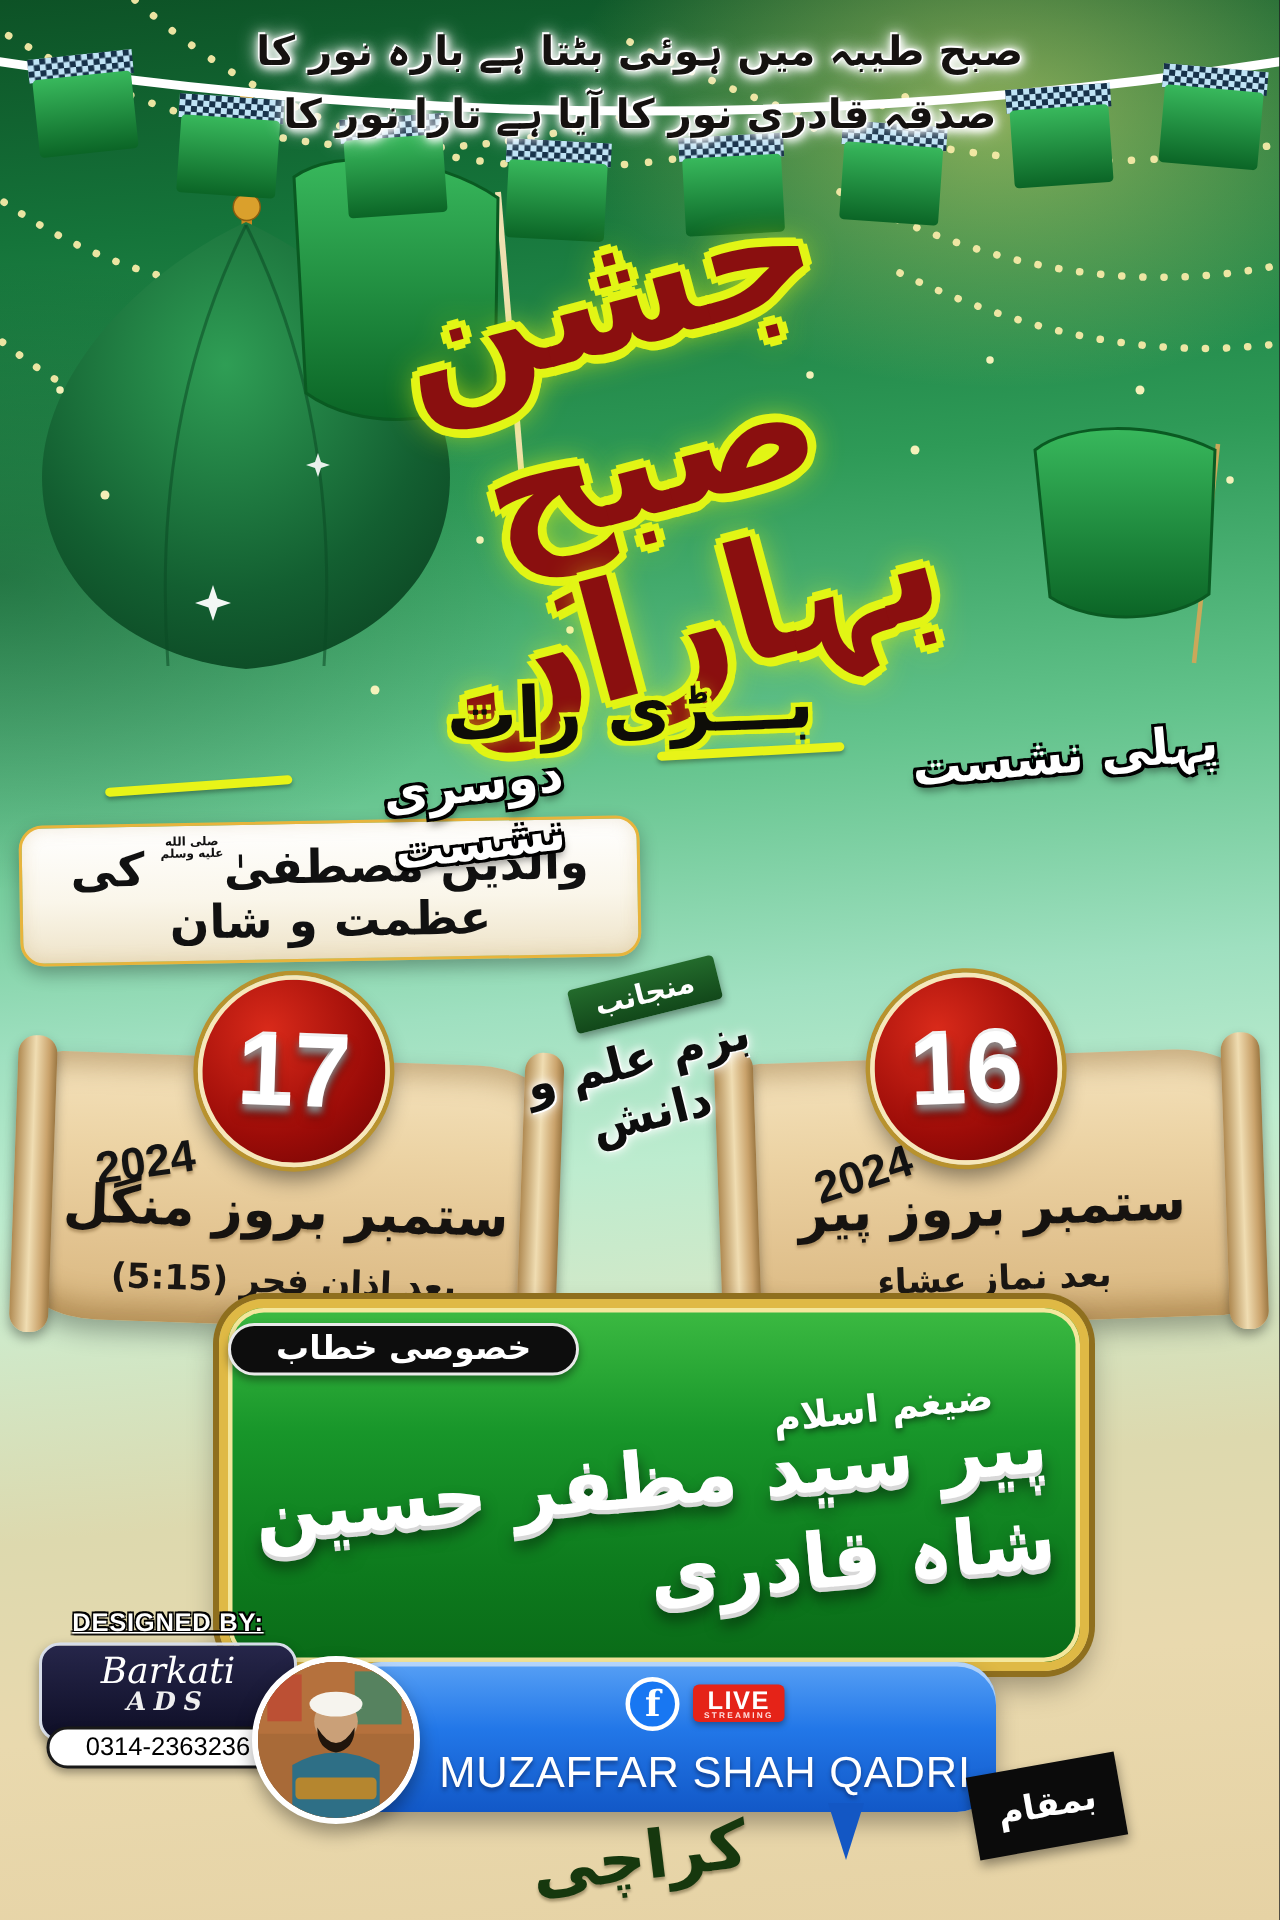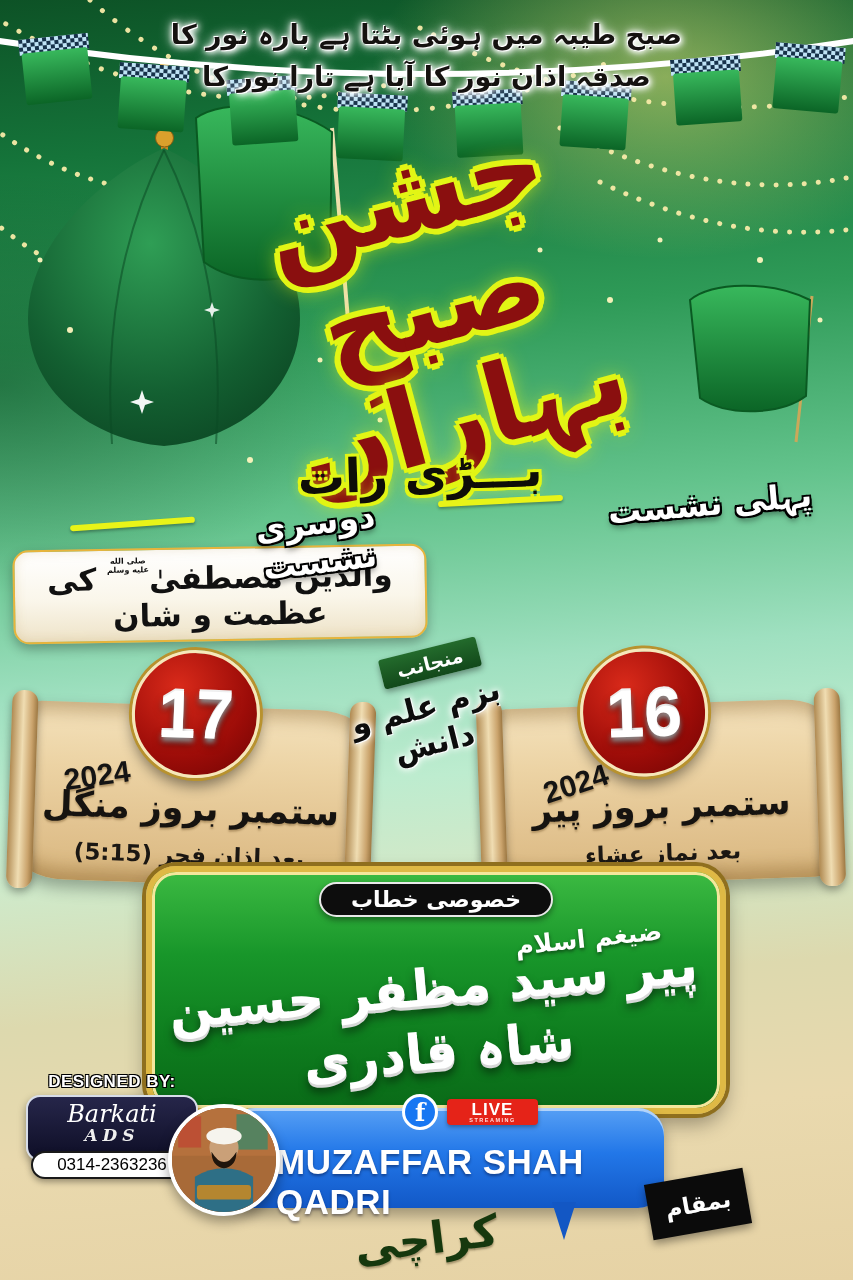--- a/index.html
+++ b/index.html
@@ -72,58 +72,58 @@
   .organizer .badge{display:inline-block;background:linear-gradient(180deg,#236b2c,#12481a);color:#fff;
     padding:4px 16px;font-size:19px;font-weight:bold;transform:rotate(-14deg);border-radius:3px;
     box-shadow:0 3px 6px rgba(0,0,0,.4);}
   .organizer .org-name{margin-top:10px;font-size:31px;font-weight:bold;color:#0d0d0d;line-height:1.2;
     transform:rotate(-14deg);text-shadow:0 0 6px #fff,0 0 10px #fff,1px 1px 0 #fff;}
   
   .speaker-panel{position:absolute;z-index:3;left:146px;top:866px;width:568px;height:236px;
     background:linear-gradient(180deg,#3cba42 0%,#18962a 35%,#0d7a1d 75%,#0a6b18 100%);
     border:6px solid #dfb945;border-radius:30px;
     box-shadow:0 0 0 4px #8f6f1e,inset 0 0 0 3px #f4e79c,0 10px 20px rgba(0,0,0,.35);
-    text-align:center;}
+    }
   .speaker-badge{display:inline-block;margin-top:10px;background:#0d0d0d;color:#fff;border:2px solid #e9e9e9;
     border-radius:999px;padding:3px 30px;font-size:22px;font-weight:bold;box-shadow:0 3px 6px rgba(0,0,0,.4);}
   .speaker-honorific{position:absolute;top:52px;right:58px;font-size:25px;font-weight:bold;color:#fff;
     transform:rotate(-6deg);text-shadow:0 2px 4px rgba(0,0,0,.5);}
   .speaker-name{position:absolute;left:18px;right:18px;top:84px;font-size:51px;font-weight:bold;color:#fff;
     line-height:1.25;transform:rotate(-5deg);text-shadow:0 3px 0 #d8d8d8,0 7px 10px rgba(0,0,0,.55);}
   
   .designer{position:absolute;z-index:4;left:26px;top:1072px;width:172px;text-align:center;
     font-family:"Liberation Sans",sans-serif;}
   .designer .dlabel{font-size:17px;font-weight:bold;color:#fff;letter-spacing:.5px;
-    text-shadow:-1px -1px 0 #000,1px -1px 0 #000,-1px 1px 0 #000,1px 1px 0 #000;}
+    text-shadow:-1px -1px 0 #000,1px -1px 0 #000,-1px 1px 0 #000,1px 1px 0 #000;text-decoration:underline;}
   .designer .dbox{margin-top:3px;background:linear-gradient(180deg,#26264a,#0e0e26);
     border:2px solid #d7dde9;border-radius:14px;padding:5px 6px 14px;box-shadow:0 4px 8px rgba(0,0,0,.4);}
   .designer .dbrand{font-family:"DejaVu Serif",serif;font-style:italic;font-size:24px;color:#fff;line-height:1;}
   .designer .dbrand2{font-family:"DejaVu Serif",serif;font-style:italic;font-size:17px;color:#efefef;
     letter-spacing:5px;line-height:1.1;font-weight:bold;}
   .designer .dphone{margin:-10px auto 0;width:150px;background:#fff;border:2px solid #191919;border-radius:999px;
     padding:2px 4px;font-size:17px;font-weight:normal;color:#000;position:relative;box-shadow:0 3px 6px rgba(0,0,0,.35);}
   
   .live-bar{position:absolute;z-index:4;left:228px;top:1108px;width:436px;height:100px;
     background:linear-gradient(180deg,#57a0f5 0%,#2277e8 45%,#1258c7 100%);
     border-radius:26px;box-shadow:inset 0 3px 0 rgba(255,255,255,.55),0 8px 14px rgba(0,0,0,.3);
     display:flex;flex-direction:column;align-items:center;justify-content:center;padding-left:48px;box-sizing:border-box;
     font-family:"Liberation Sans",sans-serif;}
   .live-bar::after{content:"";position:absolute;left:322px;top:94px;width:0;height:0;
     border-left:16px solid transparent;border-right:8px solid transparent;border-top:38px solid #1357c4;
     transform:skewX(-6deg);}
   .live-row{display:flex;align-items:center;gap:9px;}
   .fb-icon{width:36px;height:36px;border-radius:50%;background:#1877f2;border:3px solid #fff;
     display:flex;align-items:center;justify-content:center;box-sizing:border-box;
     color:#fff;font-weight:bold;font-size:24px;font-family:"DejaVu Serif",serif;}
-  .live-badge{background:#e52318;border-radius:4px;padding:2px 22px 1px;text-align:center;line-height:1;
+  .live-badge{background:#e52318;border-radius:4px;padding:2px 7px 1px;text-align:center;line-height:1;
     box-shadow:0 2px 4px rgba(0,0,0,.35);}
   .live-badge .lv{font-size:17px;font-weight:bold;color:#fff;letter-spacing:1px;}
   .live-badge .st{font-size:5.5px;font-weight:bold;color:#ffdede;letter-spacing:1.5px;}
   .live-name1{font-size:31px;font-weight:800;color:#fff;letter-spacing:.5px;text-shadow:0 2px 3px rgba(0,0,30,.4);}
-  .live-name2{font-size:35px;font-weight:700;color:#fff;letter-spacing:.5px;margin-top:12px;text-shadow:0 2px 3px rgba(0,0,30,.4);}
+  .live-name2{font-size:29px;font-weight:400;color:#fff;letter-spacing:.5px;margin-top:12px;text-shadow:0 2px 3px rgba(0,0,30,.4);}
   .speaker-photo{position:absolute;z-index:5;left:168px;top:1104px;width:112px;height:112px;border-radius:50%;
     border:4px solid #fff;box-sizing:border-box;overflow:hidden;box-shadow:0 6px 12px rgba(0,0,0,.35);
     background:#8a5a33;}
   
   .venue-ribbon{position:absolute;z-index:5;left:648px;top:1176px;width:100px;height:56px;background:#0b0b0b;
     transform:rotate(-10deg);display:flex;align-items:center;justify-content:center;color:#fff;
     font-size:23px;font-weight:bold;box-shadow:0 4px 8px rgba(0,0,0,.4);}
   .venue-line{position:absolute;z-index:4;left:0;right:0;top:1196px;height:84px;
     display:flex;align-items:center;justify-content:center;gap:14px;direction:rtl;color:#16380e;
     text-shadow:0 2px 2px rgba(40,30,0,.35);}
@@ -233,21 +233,21 @@
         <circle cx="40" cy="260" r="2.5"></circle>
         <circle cx="250" cy="460" r="3"></circle>
       <circle cx="380" cy="420" r="2.5"></circle>
         <circle cx="320" cy="360" r="2.5"></circle>
         <circle cx="450" cy="330" r="2.5"></circle>
     </g>
   </svg>
 
   <div class="poetry urdu">
     <div>صبح طیبہ میں ہوئی بٹتا ہے بارہ نور کا</div>
-    <div>صدقہ اذان نور کا آیا ہے تارا نور کا</div>
+    <div>صدقہ قادری نور کا آیا ہے تارا نور کا</div>
   </div>
 
   <div class="main-title urdu">جشن صبحِ بہاراں</div>
   <div class="night-label urdu">بـــڑی رات</div>
 
   <div class="gold-line l1"></div>
   <div class="session-label first urdu">پہلی نشست</div>
 
   <div class="gold-line l2"></div>
   <div class="session-label second urdu">دوسری نشست</div>

